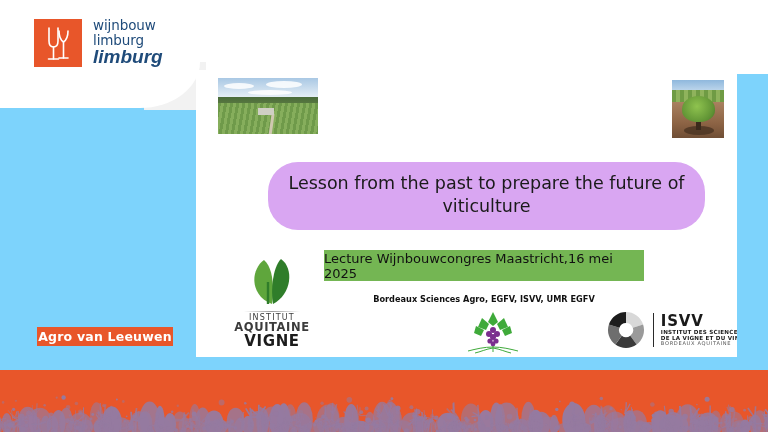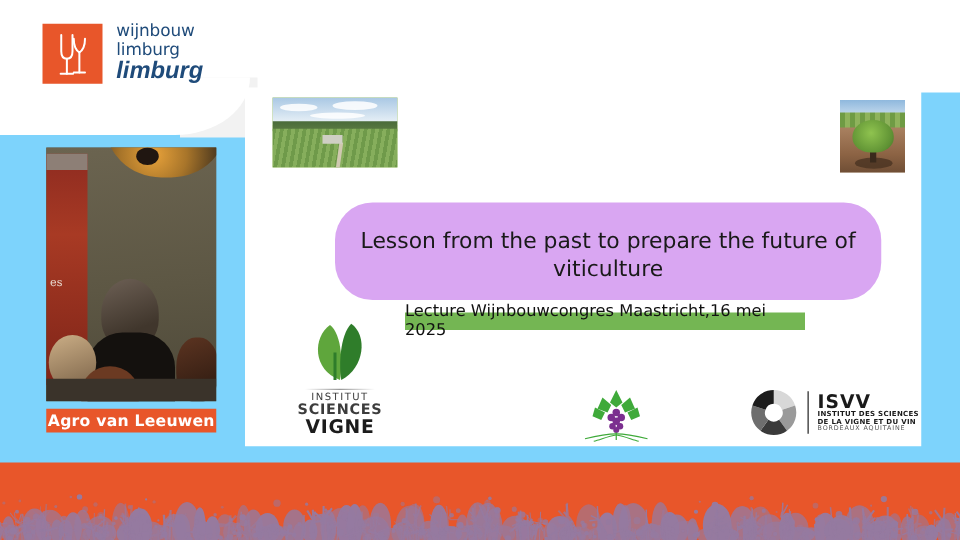--- a/index.html
+++ b/index.html
@@ -250,37 +250,37 @@
   }
   .pr-shadow {
     position:absolute; left:12px; top:46px; width:30px; height:9px;
     border-radius:50%; background:#4a3322; opacity:.8;
   }
 
   .title-box {
     position: absolute;
     left: 72px; top: 92px;
     width: 437px;
-    padding: 20px 8px 12px;
+    padding: 10px 8px 12px;
     background: #d9a6f2;
     text-align: center;
     box-sizing: border-box;
     border-radius: 30px;
   }
   .title-box .t {
     font-size: 17.5px;
     color: #1a1a1a;
     line-height: 1.32;
     font-family: "DejaVu Sans", sans-serif;
   }
 
   .lecture-box {
     position: absolute;
     left: 128px; top: 180px;
-    width: 320px; height: 14px;
+    width: 320px; height: 31px;
     background: #74b653;
     display: flex;
     align-items: center;
     justify-content: center;
     box-sizing: border-box;
   }
   .lecture-box .t {
     font-size: 13px;
     color: #111111;
     font-family: "DejaVu Sans", sans-serif;
@@ -335,20 +335,21 @@
     width: 62px; height: 44px;
   }
 
   
   .isvv {
     position: absolute;
     left: 404px; top: 240px;
     width: 142px; height: 40px;
     display: flex;
     align-items: center;
+    justify-content: flex-end;
   }
   .isvv-text {
     margin-left: 8px;
     border-left: 1.5px solid #2a2a2a;
     padding-left: 7px;
     line-height: 1.08;
   }
   .isvv-text .n { font-size: 15px; font-weight: bold; letter-spacing: .8px; color:#1a1a1a; font-family:"DejaVu Sans",sans-serif;}
   .isvv-text .s { font-size: 5.6px; font-weight: bold; letter-spacing: .25px; color:#1a1a1a; font-family:"DejaVu Sans",sans-serif;}
   .isvv-text .s3 { font-size: 5.1px; letter-spacing: .7px; color:#555; font-family:"DejaVu Sans",sans-serif;}
@@ -392,34 +393,20 @@
       </svg>
     </div>
     <div class="logo-words">
       <div class="l1">wijnbouw</div>
       <div class="l2">limburg</div>
       <div class="l3">limburg</div>
     </div>
   </div>
 
 
-  <div class="speaker-photo">
-    <div class="sp-wall"></div>
-    <div class="sp-redpanel">
-      <div class="sp-redpanel-top"></div>
-    </div>
-    <div class="sp-es">es</div>
-    <div class="sp-screen"></div>
-    <div class="sp-head-main"></div>
-    <div class="sp-body-main"></div>
-    <div class="sp-head-l"></div>
-    <div class="sp-head-l2"></div>
-    <div class="sp-head-r"></div>
-    <div class="sp-floor"></div>
-  </div>
 
   <div class="speaker-name">Agro van Leeuwen</div>
 
   <div class="slide">
 
     <div class="photo-left">
       <div class="pl-sky"></div>
       <div class="pl-cloud" style="left:6px;top:5px;width:30px;height:6px;"></div>
       <div class="pl-cloud" style="left:48px;top:3px;width:36px;height:7px;"></div>
       <div class="pl-cloud" style="left:30px;top:12px;width:44px;height:5px;"></div>
@@ -439,33 +426,34 @@
     </div>
 
     <div class="title-box">
       <div class="t">Lesson from the past to prepare the future of viticulture</div>
     </div>
 
     <div class="lecture-box">
       <div class="t">Lecture Wijnbouwcongres Maastricht,16 mei 2025</div>
     </div>
 
+    <div class="affil">Bordeaux Sciences Agro, EGFV, ISVV, UMR EGFV</div>
 
     <div class="bsa">
       <svg width="96" height="56" viewBox="0 0 96 56">
         <g transform="translate(48,2)">
           <path d="M0 46 C -22 38 -22 12 -8 2 C 2 10 2 34 0 46 Z" fill="#5fa63c"></path>
           <path d="M1 46 C 20 36 22 10 9 1 C 0 10 -1 34 1 46 Z" fill="#2f7d2a"></path>
           <path d="M-4 46 L -4 24" stroke="#2f7d2a" stroke-width="2.4" fill="none"></path>
         </g>
       </svg>
       <div class="bsa-rule"></div>
       <div class="bsa-text">
         <div class="r1">INSTITUT</div>
-        <div class="r2">SCIENCES</div>
+        <div class="r2">AQUITAINE</div>
         <div class="r3">VIGNE</div>
       </div>
     </div>
 
     <div class="egfv">
       <svg width="62" height="44" viewBox="0 0 62 44">
         <g fill="#3faa3a">
           <path d="M31 2 L36 12 L31 16 L26 12 Z"></path>
           <path d="M20 8 L27 14 L24 20 L16 17 Z"></path>
           <path d="M42 8 L46 17 L38 20 L35 14 Z"></path>

